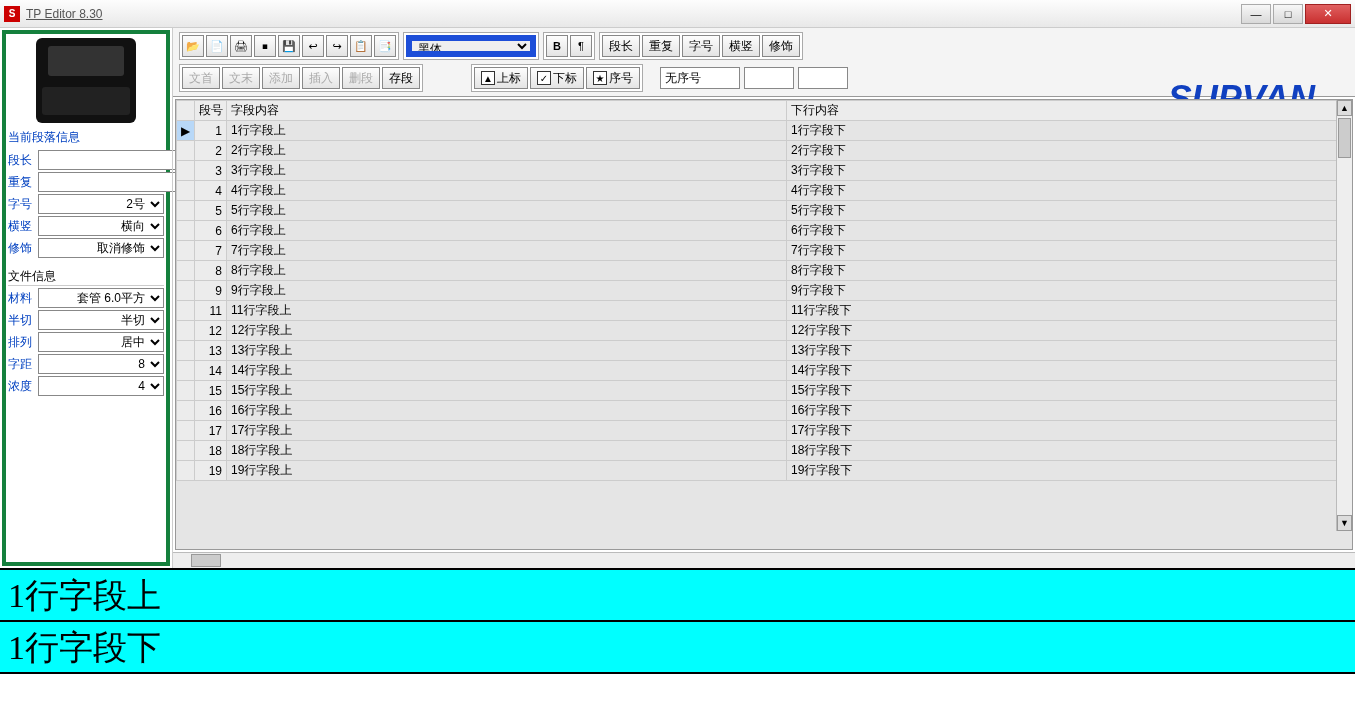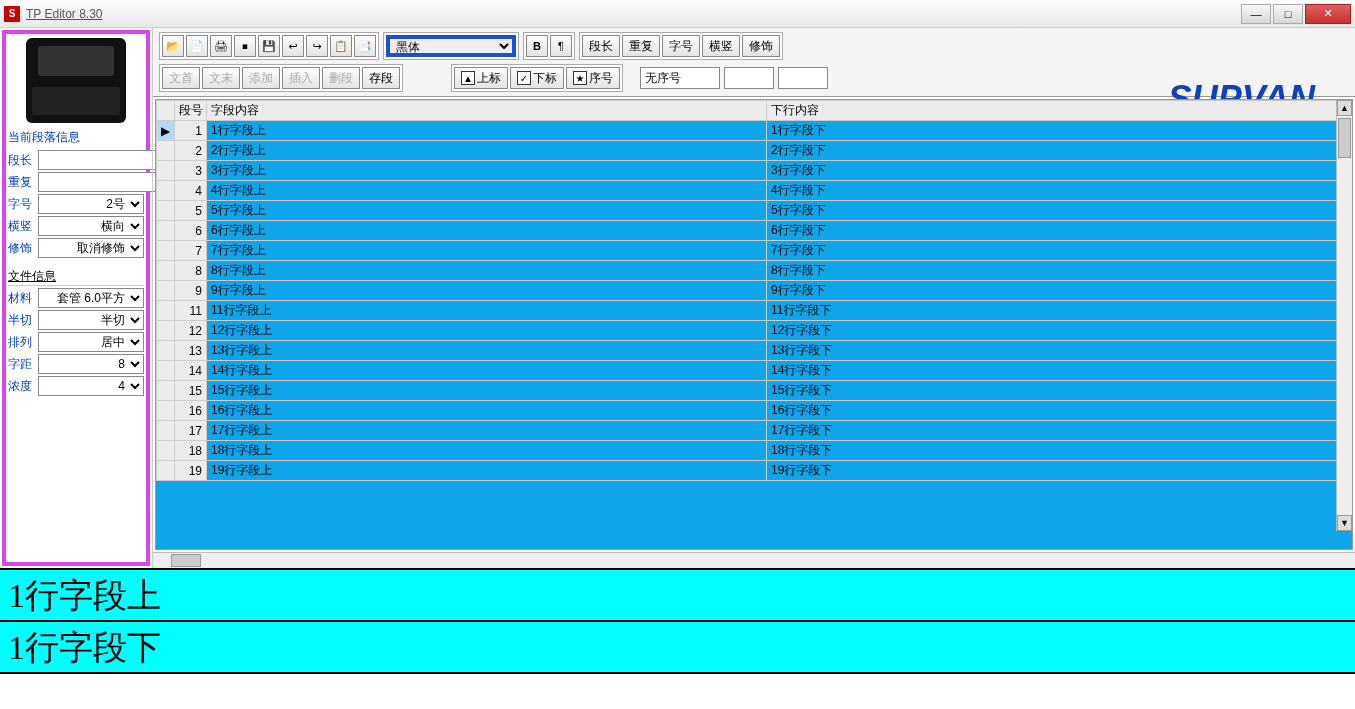--- a/index.html
+++ b/index.html
@@ -4,42 +4,42 @@
 <style>
 * { box-sizing: border-box; margin: 0; padding: 0; }
 body { font-family: "Microsoft YaHei", SimSun, Arial, sans-serif; font-size: 12px; background: #fff; overflow: hidden; }
 .titlebar { height: 28px; background: linear-gradient(#fdfdfd,#e8e8e8); display: flex; align-items: center; padding: 0 4px; border-bottom: 1px solid #ccc; }
 .titlebar .app-icon { width: 16px; height: 16px; background: #c00; margin-right: 6px; display:flex;align-items:center;justify-content:center;color:#fff;font-size:10px;font-weight:bold;}
 .titlebar .title { color: #555; font-size: 12px; text-decoration: underline; }
 .winbtns { margin-left: auto; display: flex; }
 .winbtn { width: 30px; height: 20px; margin-left: 2px; display:flex; align-items:center; justify-content:center; border:1px solid #aaa; background: linear-gradient(#f7f7f7,#d9d9d9); font-size:11px; font-family: Arial;}
 .winbtn.close { background: linear-gradient(#e06060,#c93030); color:#fff; border-color:#a02020; width:46px;}
 .main { display: flex; height: 540px; }
-.leftpanel { width: 148px; border: 4px solid #d946ef; background:#fff; display:flex; flex-direction:column; padding:2px; margin:2px;}
+.leftpanel { width: 168px; border: 4px solid #15803d; background:#fff; display:flex; flex-direction:column; padding:2px; margin:2px;}
 .device-img { width: 100px; height: 85px; background:#111; border-radius:6px; margin:2px auto 4px; position:relative; }
 .device-img::before { content:""; position:absolute; top:8px; left:12px; right:12px; height:30px; background:#333; border-radius:3px;}
 .device-img::after { content:""; position:absolute; bottom:8px; left:6px; right:6px; height:28px; background:#222; border-radius:3px;}
 .section-title { color: #0040c0; font-size:12px; margin:2px 0; }
 .prop-row { display:flex; align-items:center; margin:2px 0; }
 .prop-row label { color:#0040c0; width:30px; font-size:12px; flex-shrink:0;}
 .prop-row input, .prop-row select { flex:1; border:1px solid #888; height:20px; padding:0 2px; font-size:12px; text-align:right; background:#fff;}
 .prop-row select { text-align:right; }
-.section-label { color:#000; font-size:12px; margin-top:8px; border-bottom:1px solid #ccc;text-decoration:underline;}
+.section-label { color:#000; font-size:12px; margin-top:8px; border-bottom:1px solid #ccc;}
 .rightarea { flex:1; display:flex; flex-direction:column; border-left:1px solid #ccc;}
 .toolbars { border-bottom:1px solid #999; padding:4px 6px; background:#f4f4f4; display:flex; flex-direction:column; gap:4px;}
 .tb-row { display:flex; align-items:center; gap:4px; flex-wrap:wrap;}
 .tb-group { display:flex; border:1px solid #aaa; background:#fff; padding:2px; gap:2px;}
 .tb-btn { width:22px; height:22px; border:1px solid #888; background:linear-gradient(#fdfdfd,#e4e4e4); display:flex;align-items:center;justify-content:center; font-size:11px; cursor:pointer;}
 .tb-tbtn { height:22px; padding:0 6px; border:1px solid #888; background:linear-gradient(#fdfdfd,#e4e4e4); display:flex;align-items:center;justify-content:center; font-size:12px; cursor:pointer;}
 .tb-tbtn.disabled { color:#aaa; }
-.tb-select { height:22px; border:4px solid #1d4ed8; font-size:12px; padding:0 2px; }
+.tb-select { height:22px; border:6px solid #1d4ed8; font-size:12px; padding:0 2px; }
 .tb-input { height:22px; border:1px solid #888; width:60px; padding:0 4px; font-size:12px;}
 .brand { position:absolute; right:40px; top:50px; font-size:36px; font-weight:bold; color:#1040c0; font-style:italic; font-family: Arial, sans-serif;}
 .chk { width:14px;height:14px;border:1px solid #333;display:inline-flex;align-items:center;justify-content:center;font-size:10px;margin-right:2px;background:#fff;}
-.grid-wrap { flex:1; overflow:auto; position:relative; background:#0ea5e9; border:1px solid #999; margin:2px;}
+.grid-wrap { flex:1; overflow:auto; position:relative; background:#e5e5e5; border:1px solid #999; margin:2px;}
 table.grid { border-collapse:collapse; width:100%; font-size:12px; table-layout:fixed;}
 table.grid th, table.grid td { border:1px solid #ccc; padding:1px 4px; height:18px; text-align:left; white-space:nowrap; overflow:hidden;}
 table.grid th { background:#ececec; font-weight:normal;}
 table.grid td.rownum { background:#ececec; text-align:right; width:32px;}
 table.grid td.sel { background:#b8d8f8;}
 col.c-empty{width:18px;} col.c-row{width:32px;} col.c-seg{width:560px;} col.c-low{width:auto;}
 .vscroll { position:absolute; right:0; top:0; bottom:18px; width:16px; background:#eee; border-left:1px solid #bbb;}
 .vscroll .thumb { position:absolute; top:18px; left:1px; right:1px; height:40px; background:#ccc; border:1px solid #999;}
 .vscroll .arr { position:absolute; left:0; right:0; height:16px; background:#ddd; border:1px solid #999; display:flex;align-items:center;justify-content:center;font-size:9px;}
 .hscroll { height:16px; background:#eee; border-top:1px solid #bbb; position:relative;}

